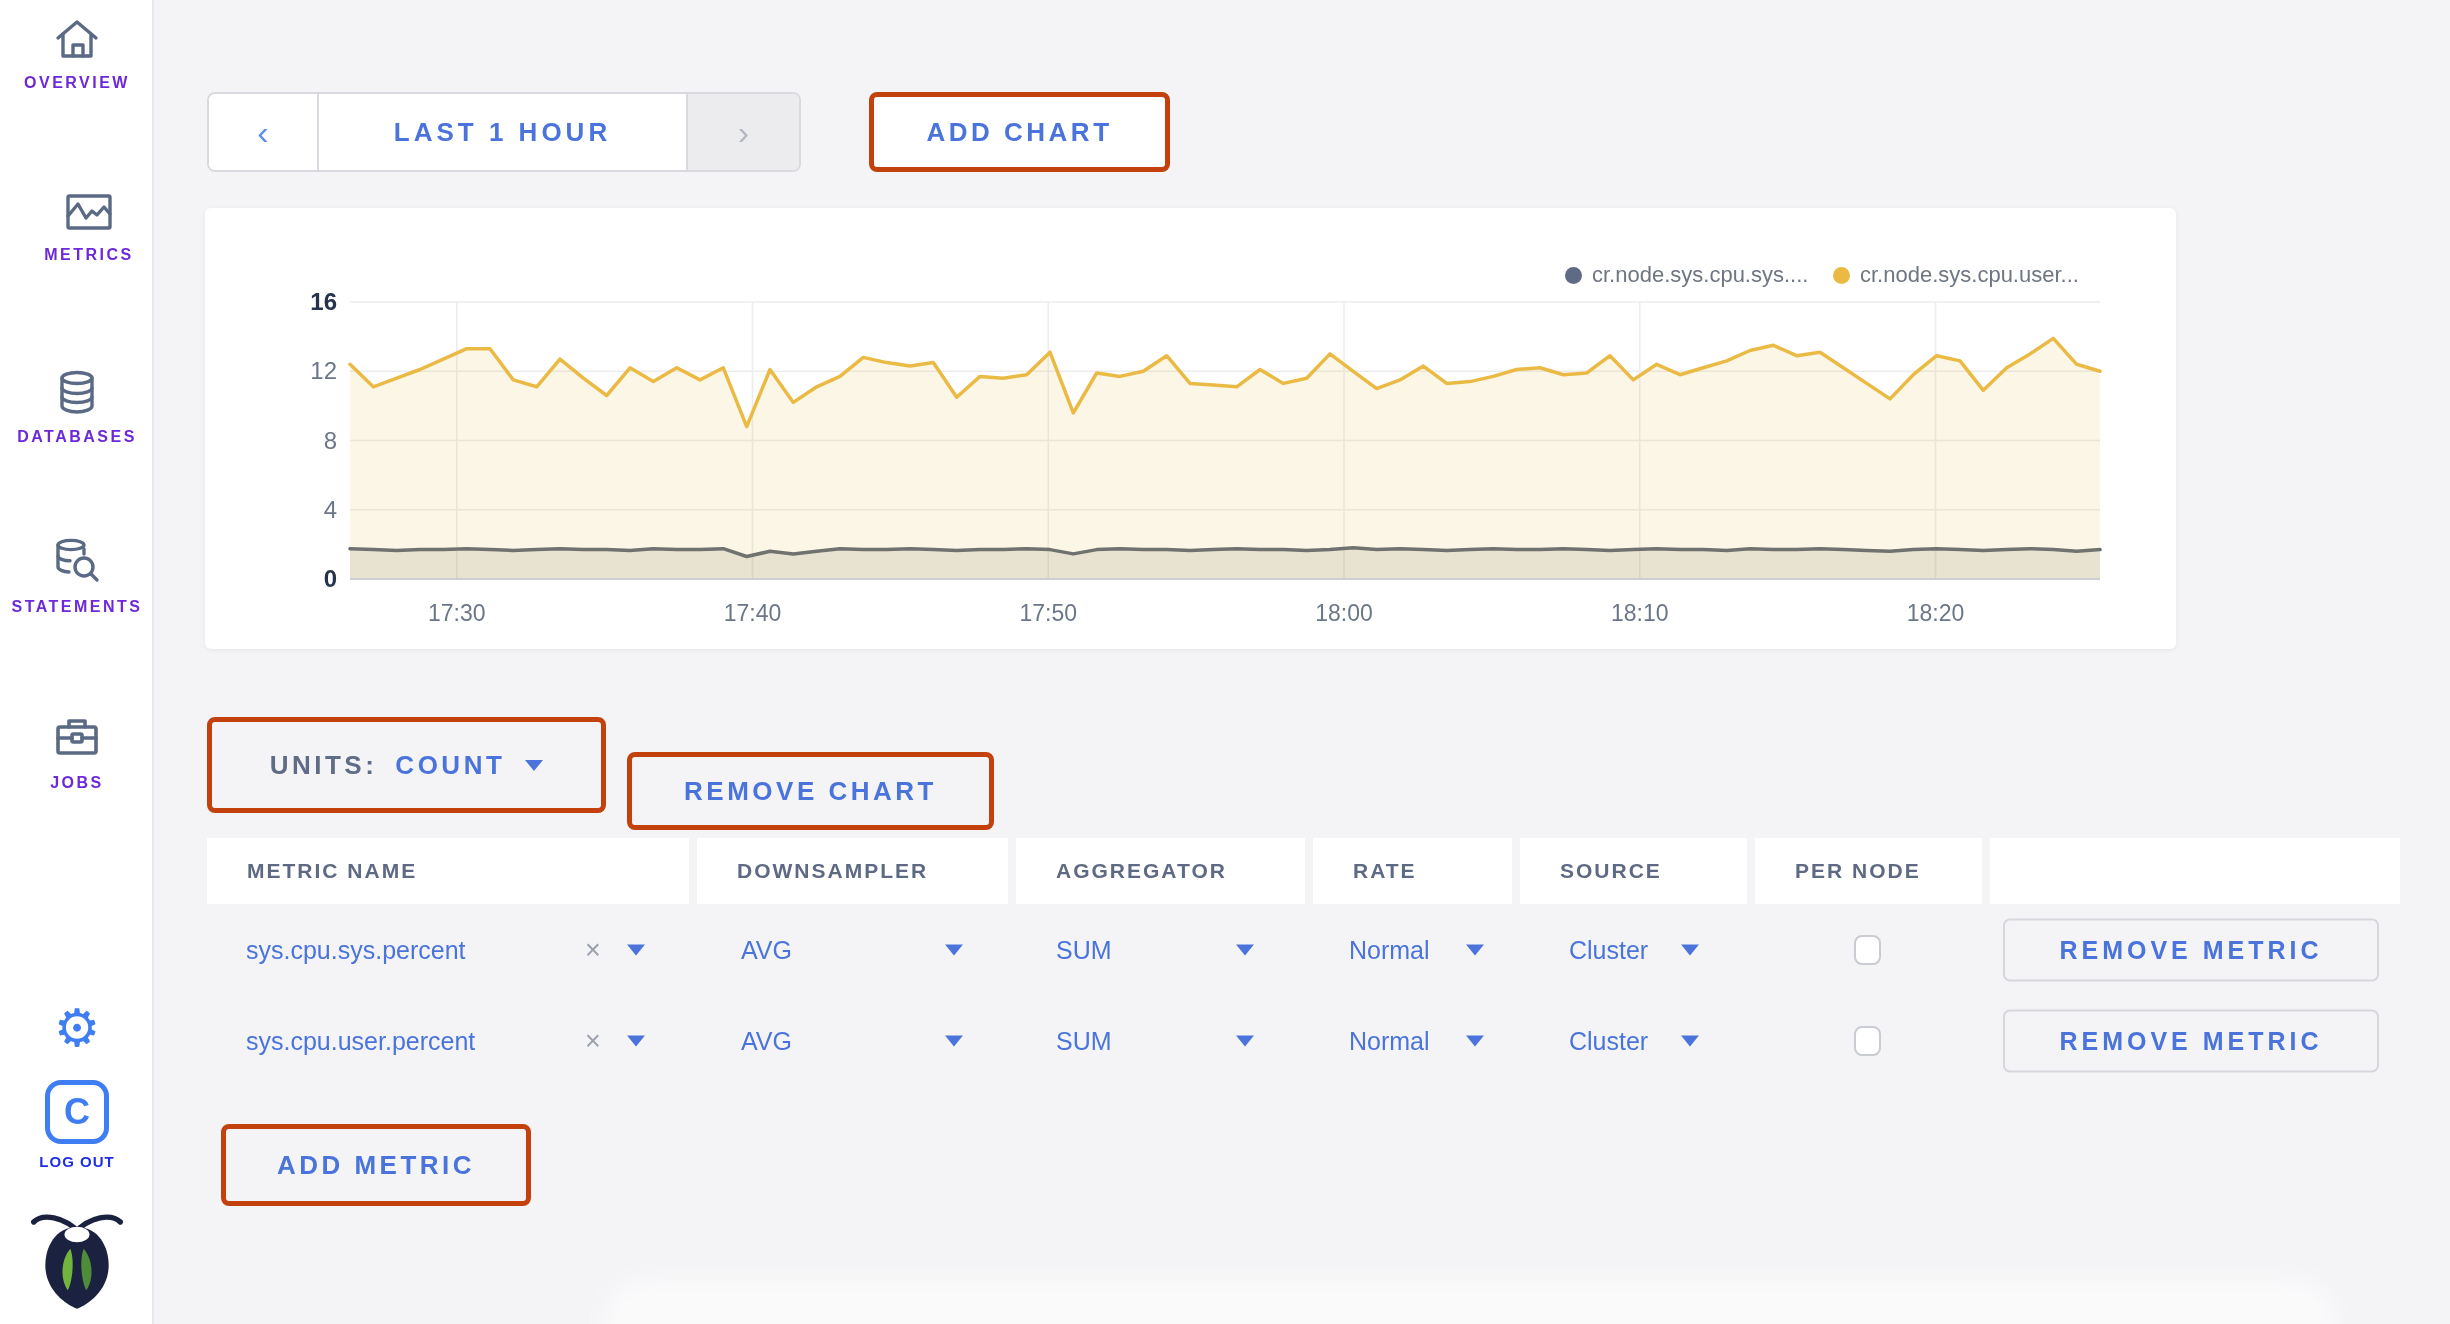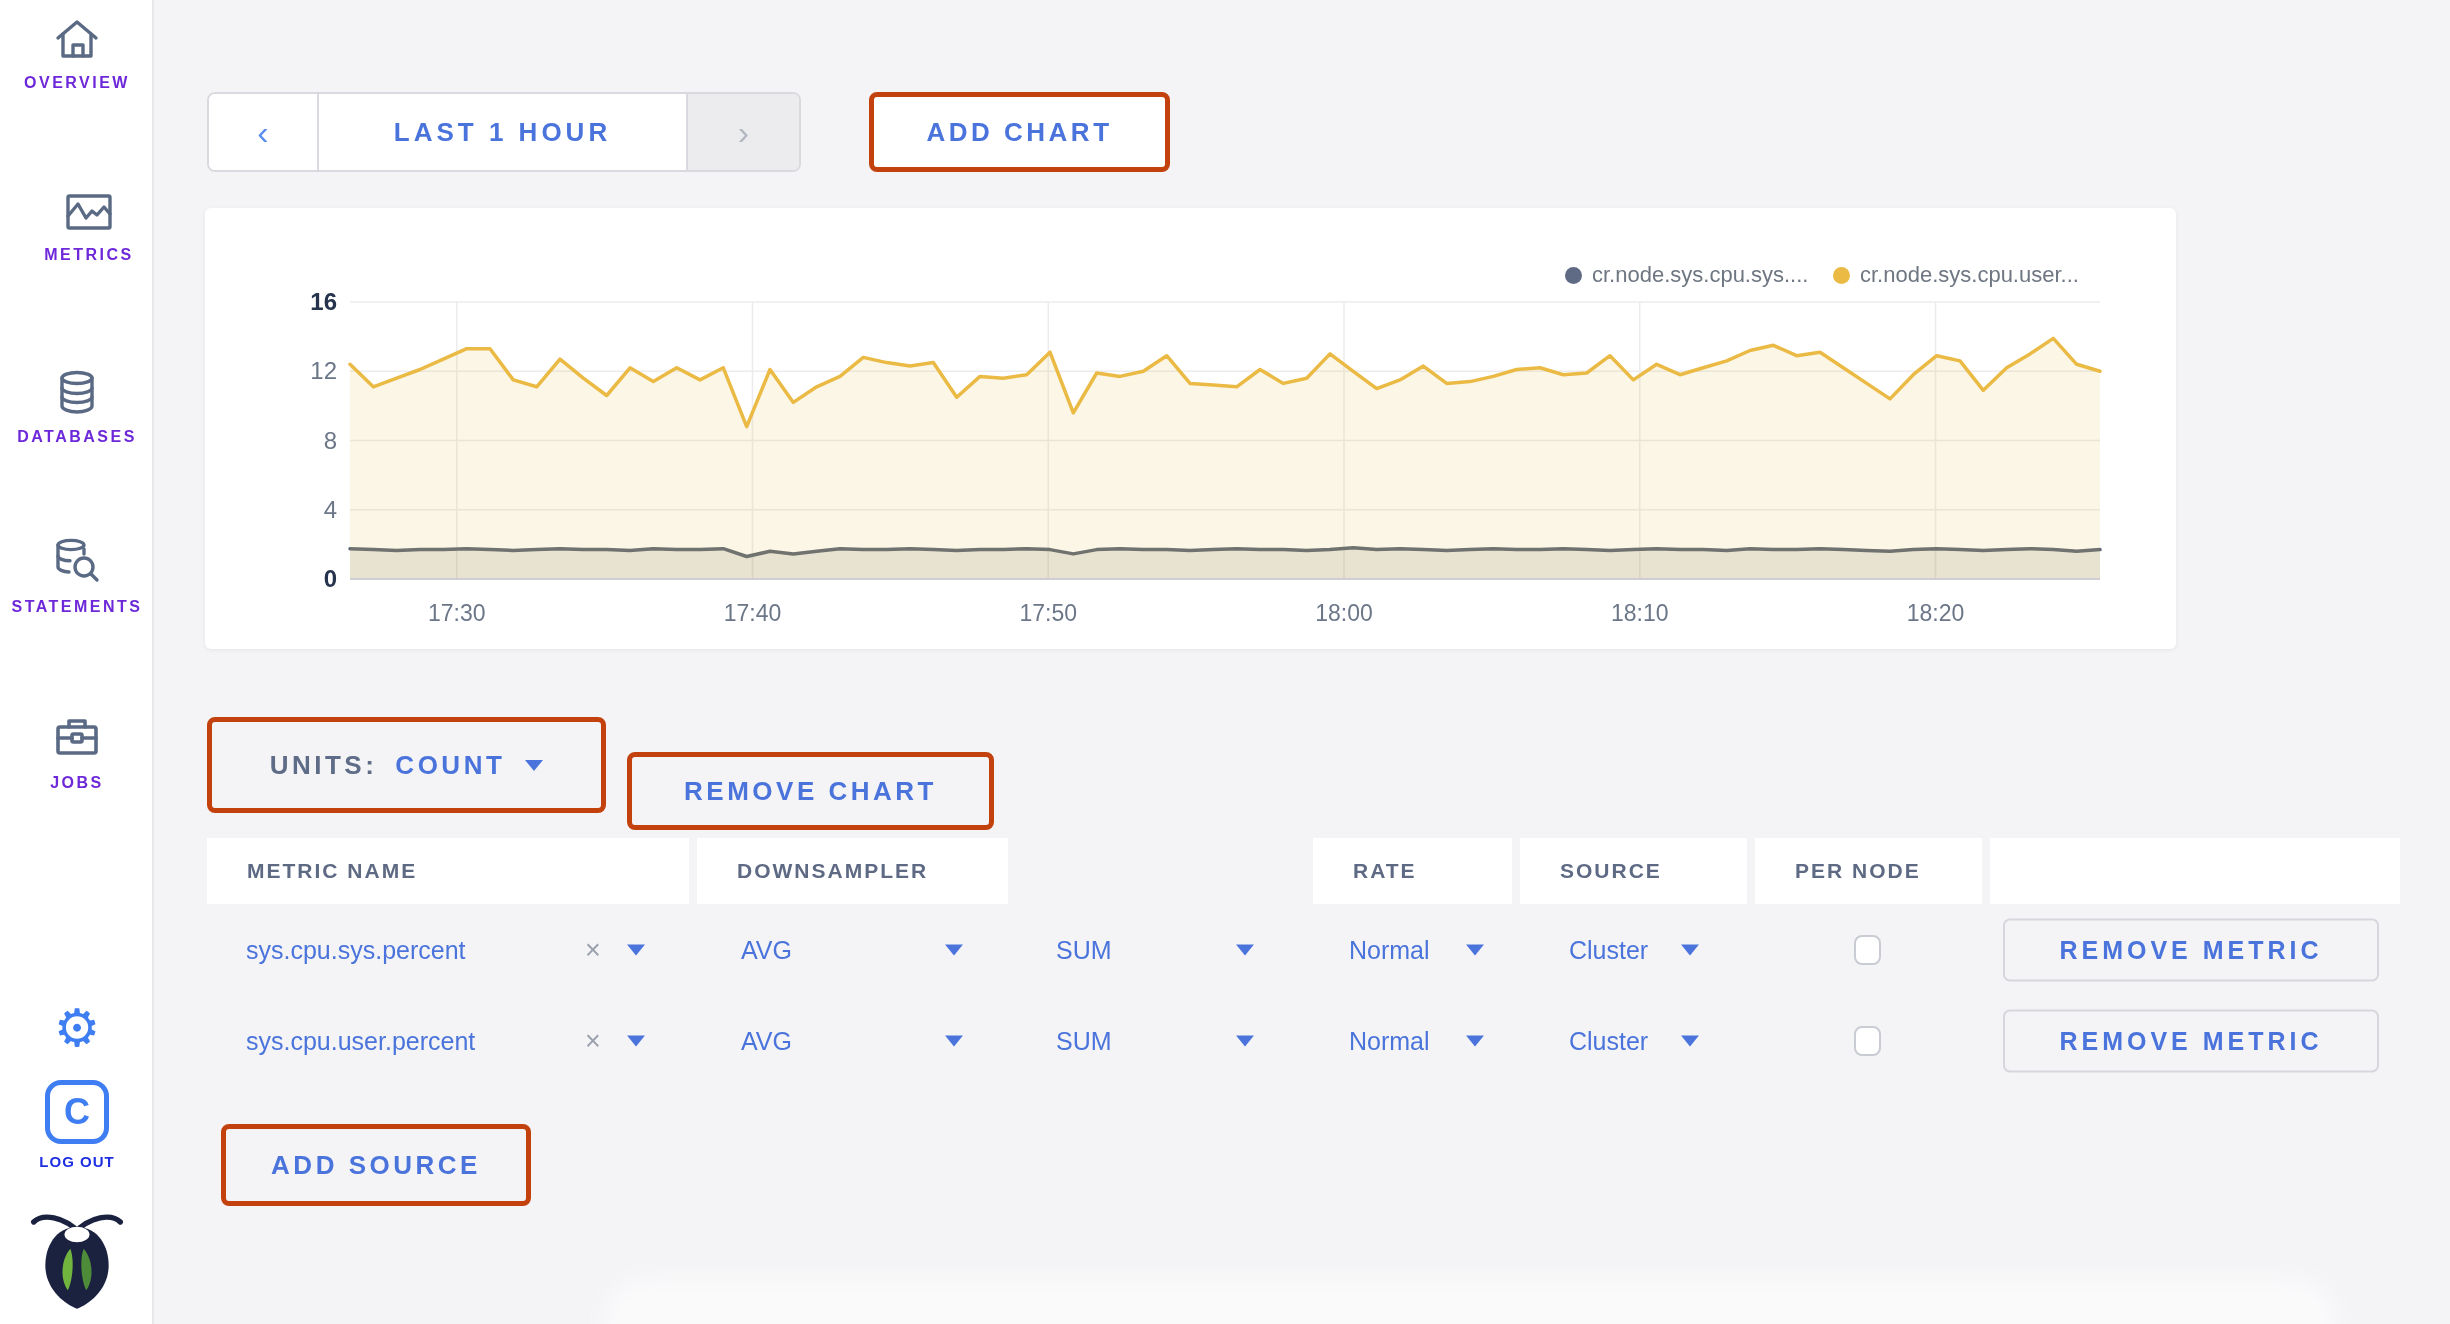--- a/index.html
+++ b/index.html
@@ -205,20 +205,23 @@
   <div class="btn remove-chart-btn">
     <span>REMOVE CHART</span>
   </div>
 
   <div class="th-cell" style="left:207px;width:482px;">
       <span>METRIC NAME</span>
     </div>
   <div class="th-cell" style="left:697px;width:311px;">
       <span>DOWNSAMPLER</span>
     </div>
+  <div class="th-cell" style="left:1016px;width:289px;">
+      <span>AGGREGATOR</span>
+    </div>
   <div class="th-cell" style="left:1313px;width:199px;">
       <span>RATE</span>
     </div>
   <div class="th-cell" style="left:1520px;width:227px;">
       <span>SOURCE</span>
     </div>
   <div class="th-cell" style="left:1755px;width:227px;">
       <span>PER NODE</span>
     </div>
   <div class="th-cell" style="left:1990px;width:410px;">
@@ -271,17 +274,17 @@
       <span class="cell-text">Cluster</span>
       <span class="caret"></span>
     </div>
     <div class="checkbox" style="left:1854px;"></div>
     <div class="remove-metric-btn">
       <span>REMOVE METRIC</span>
     </div>
   </div>
 
   <div class="btn add-metric-btn">
-    <span>ADD SOURCE</span>
+    <span>ADD METRIC</span>
   </div>
 
   <div class="bottom-glow"></div>
 </div>
 
 </body></html>

